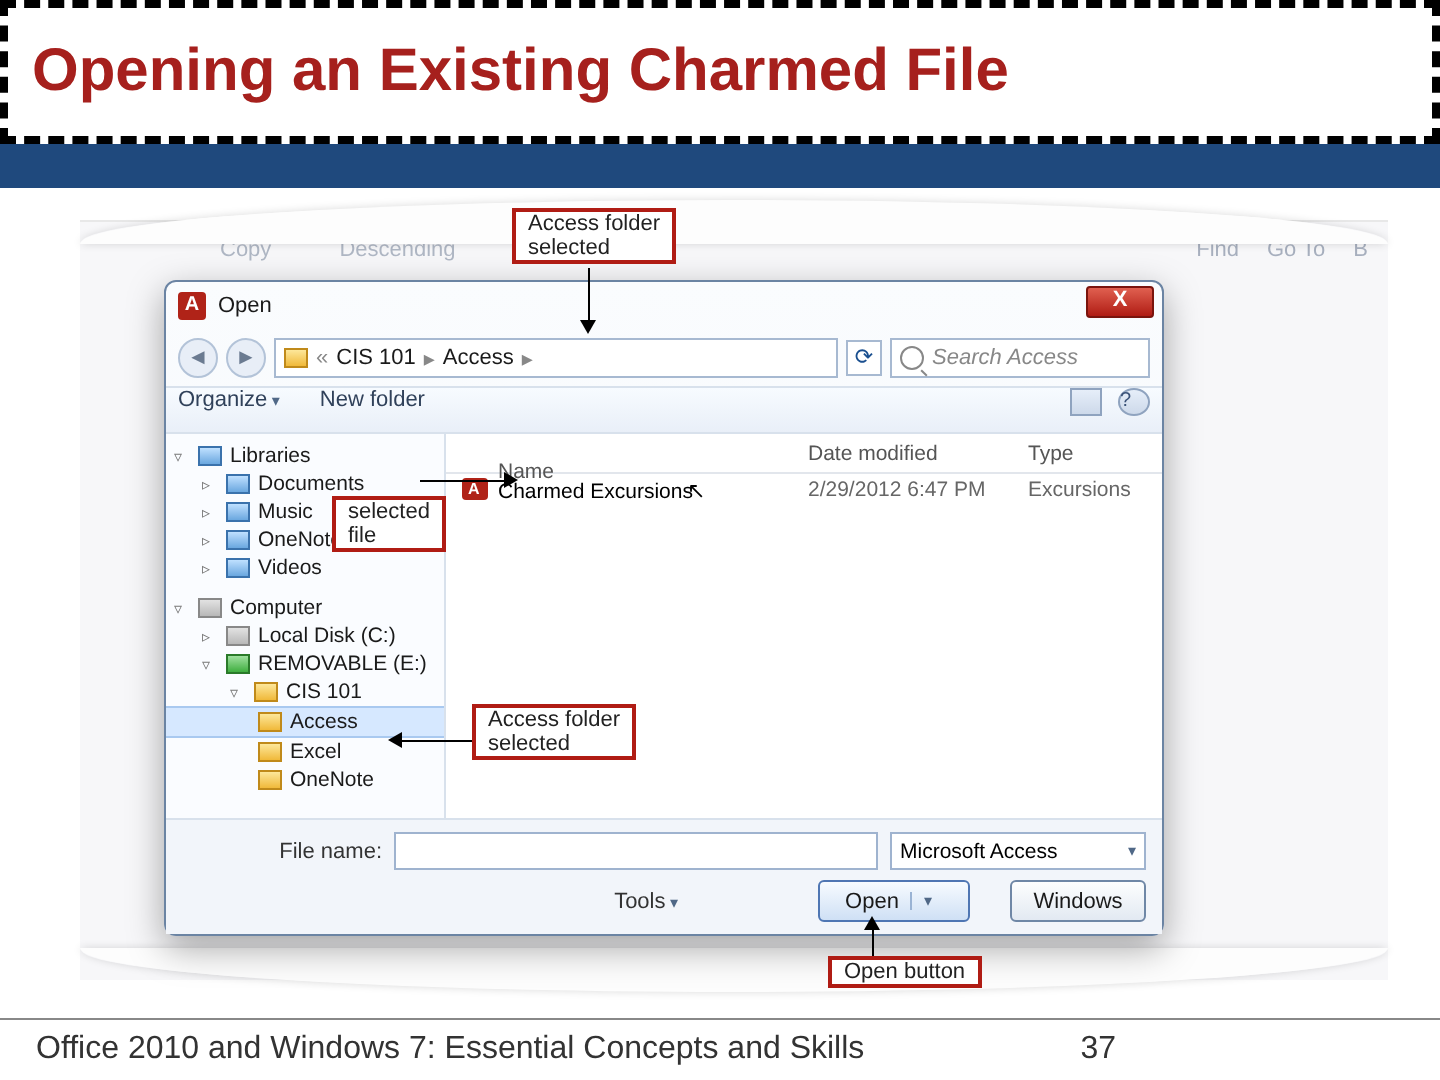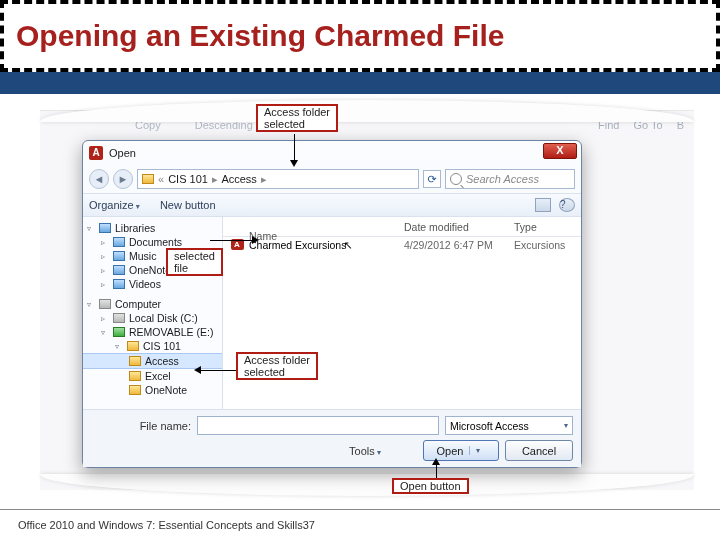--- a/index.html
+++ b/index.html
@@ -41,23 +41,23 @@
     position: absolute;
     left: 0; top: 70px;
     width: 720px; height: 24px;
     background: #1f497d;
   }
   .footer-bar {
     position: absolute;
     left: 0; bottom: 0;
     width: 576px; height: 30px;
     display: flex; align-items: center;
-    justify-content: flex-start;
+    justify-content: space-between;
     padding: 0 18px;
-    font-size: 11px;
+    font-size: 16px;
     color: #333;
     z-index: 40;
   }
   .footer-line {
     position: absolute;
     left: 0; bottom: 30px;
     width: 720px; height: 1px;
     background: #888;
     z-index: 40;
   }
@@ -72,21 +72,20 @@
     overflow: hidden;
   }
   .ribbon-hints {
     position: absolute;
     top: 8px; left: 70px;
     color: #5a6a85;
     font-size: 11px;
     display: flex; gap: 34px;
     opacity: 0.45;
     filter: blur(0.3px);
-    margin-left: 25px;
   }
   .ribbon-right {
     position: absolute;
     top: 8px; right: 10px;
     color: #5a6a85;
     font-size: 11px;
     display: flex; gap: 14px;
     opacity: 0.5;
   }
 
@@ -194,21 +193,21 @@
   }
   .search-box .mag { width: 12px; height: 12px; border: 1px solid #888; border-radius: 50%; position: relative; }
   .search-box .mag::after { content:""; position:absolute; right:-3px; bottom:-3px; width:4px; height:1px; background:#888; transform:rotate(45deg); }
 
   
   .toolbar-row {
     height: 24px;
     border-top: 1px solid #d8e1ec;
     border-bottom: 1px solid #d8e1ec;
     background: linear-gradient(#f7fbff,#e9eff8);
-    display: flex; align-items: center;
+    display: flex; align-items: flex-start;
     padding: 0 6px;
     font-size: 11px;
     gap: 20px;
     color: #30415a;
   }
   .toolbar-row .dd::after { content: " ▾"; color:#506887; font-size:8px; }
   .toolbar-right { margin-left: auto; display:flex; gap:8px; color:#3a5278; font-size:10px;}
   .view-ic { width:16px; height:14px; border:1px solid #8fa3bf; background:linear-gradient(#e6eef9,#cdd9ea);}
 
   
@@ -398,21 +397,21 @@
       </div>
       <div class="refresh-ic">⟳</div>
       <div class="search-box">
         <span class="mag"></span>
         <span>Search Access</span>
       </div>
     </div>
 
     <div class="toolbar-row">
       <span class="dd">Organize</span>
-      <span>New button</span>
+      <span>New folder</span>
       <div class="toolbar-right">
         <div class="view-ic"></div>
         <div class="view-ic" style="border-radius:50%;">?</div>
       </div>
     </div>
 
     <div class="dlg-body">
 
       <div class="nav-tree">
         <div class="tree-item">
@@ -477,43 +476,43 @@
 
       <div class="file-list">
         <div class="fl-head">
           <span class="c-name">Name</span>
           <span class="c-date">Date modified</span>
           <span class="c-type">Type</span>
         </div>
         <div class="fl-row">
           <span class="db-ic"></span>
           <span class="c-name"><span>Charmed Excursions</span><span class="cursor">↖</span></span>
-          <span class="c-date">4/29/2012 6:47 PM</span>
+          <span class="c-date">2/29/2012 6:47 PM</span>
           <span class="c-type">Excursions</span>
         </div>
       </div>
     </div>
 
     <div class="dlg-foot">
       <div class="foot-row">
         <span class="fn-label">File name:</span>
         <div class="fn-input"></div>
         <div class="filter-dd">
           <span>Microsoft Access</span>
             <span class="dd-arr">▾</span>
         </div>
       </div>
-      <div class="foot-row" style="justify-content:flex-end; gap:6px;">
+      <div class="foot-row" style="justify-content:flex-end; gap:20px;">
         <span class="tools">Tools</span>
         <div style="width:30px"></div>
         <div class="btn open">
           <span>Open</span>
             <span class="split">▾</span>
         </div>
-        <div class="btn cancel">Cancel</div>
+        <div class="btn cancel">Windows</div>
       </div>
     </div>
   </div>
 
   <div class="callout" style="left:256px; top:104px; line-height:1.1;">
     Access folder<br>selected
   </div>
   <div class="arrow-line" style="left:294px; top:134px; width:1px; height:28px;"></div>
   <div class="arrow-head" style="left:290px; top:160px; border-left:4px solid transparent; border-right:4px solid transparent; border-top:7px solid #000;"></div>
 
@@ -522,21 +521,21 @@
   </div>
   <div class="arrow-line" style="left:210px; top:240px; width:44px; height:1px;"></div>
   <div class="arrow-head" style="left:252px; top:236px; border-top:4px solid transparent; border-bottom:4px solid transparent; border-left:7px solid #000;"></div>
 
   <div class="callout" style="left:236px; top:352px; line-height:1.1;">
     Access folder<br>selected
   </div>
   <div class="arrow-line" style="left:200px; top:370px; width:36px; height:1px;"></div>
   <div class="arrow-head" style="left:194px; top:366px; border-top:4px solid transparent; border-bottom:4px solid transparent; border-right:7px solid #000;"></div>
 
-  <div class="callout" style="left:392px; top:478px;">Open button</div>
+  <div class="callout" style="left:414px; top:478px;">Open button</div>
   <div class="arrow-line" style="left:436px; top:464px; width:1px; height:14px;"></div>
   <div class="arrow-head" style="left:432px; top:458px; border-left:4px solid transparent; border-right:4px solid transparent; border-bottom:7px solid #000;"></div>
 
   <div class="footer-line"></div>
   <div class="footer-bar">
     <span>Office 2010 and Windows 7: Essential Concepts and Skills</span>
     <span>37</span>
   </div>
 </div>
 

